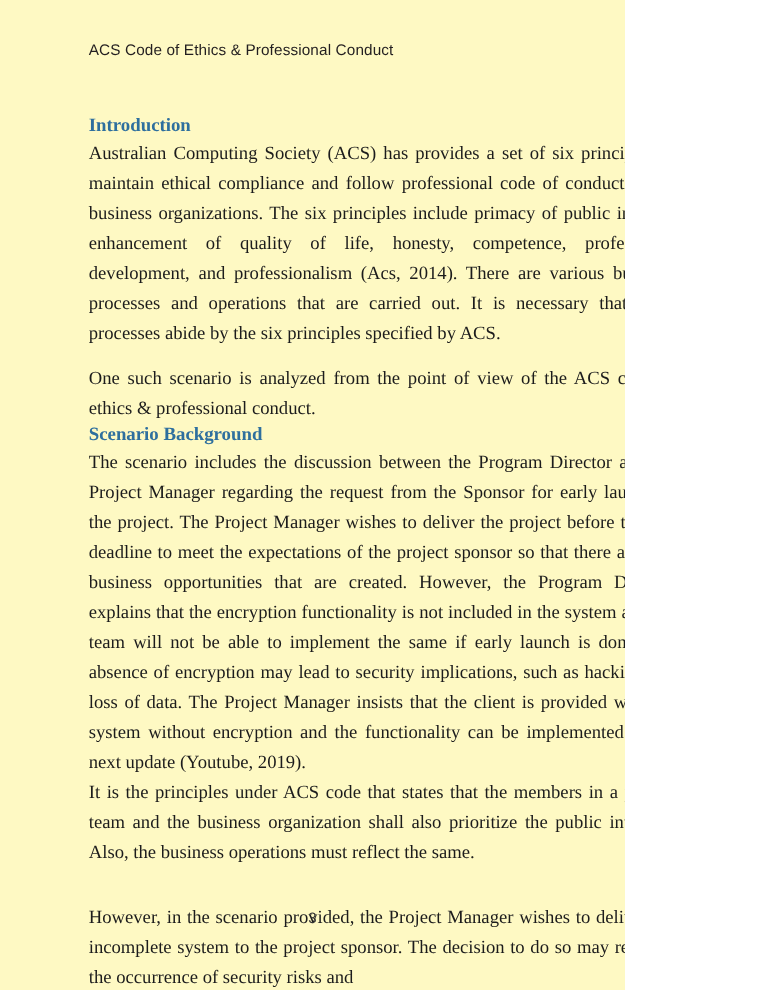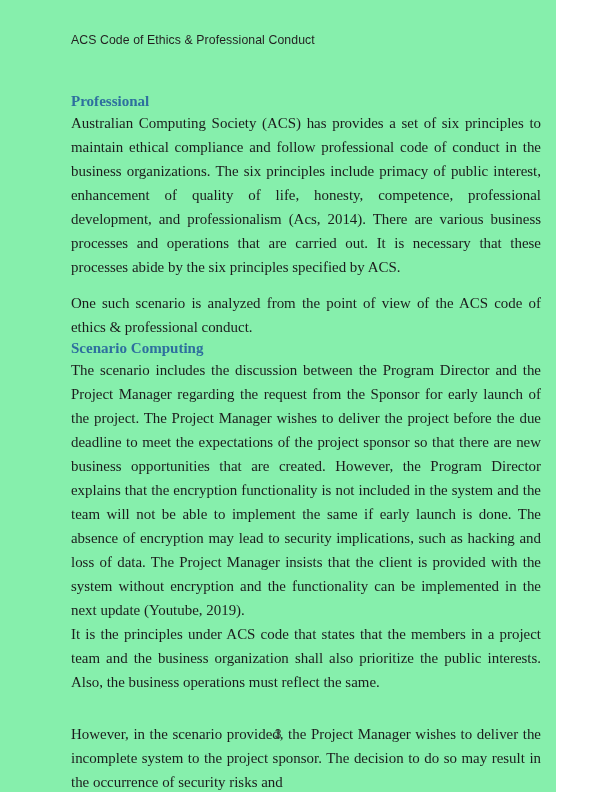--- a/index.html
+++ b/index.html
@@ -2,23 +2,23 @@
 <html><head>
 <meta charset="utf-8">
 <style>
   html, body {
     margin: 0;
     padding: 0;
     background: #ffffff;
   }
   .page {
     position: relative;
-    width: 556px;
+    width: 500px;
     height: 792px;
-    background: #86efac;
+    background: #fef9c3;
     overflow: hidden;
     box-sizing: border-box;
     text-decoration: underline;
   }
   .running-header {
     position: absolute;
     left: 71px;
     top: 33px;
     font-family: "Liberation Sans", sans-serif;
     font-size: 9.2pt;
@@ -75,27 +75,27 @@
 </style>
 </head>
 <body>
 
 <div class="page">
 
   <div class="running-header">ACS Code of Ethics &amp; Professional Conduct</div>
 
   <div class="content">
 
-    <h2 class="doc-h2 h-intro">Professional</h2>
+    <h2 class="doc-h2 h-intro">Introduction</h2>
 
     <p class="body">Australian Computing Society (ACS) has provides a set of six principles to maintain ethical compliance and follow professional code of conduct in the business organizations. The six principles include primacy of public interest, enhancement of quality of life, honesty, competence, professional development, and professionalism (Acs, 2014). There are various business processes and operations that are carried out. It is necessary that these processes abide by the six principles specified by ACS.</p>
 
     <p class="body last">One such scenario is analyzed from the point of view of the ACS code of ethics &amp; professional conduct.</p>
 
-    <h2 class="doc-h2 h-scenario">Scenario Computing</h2>
+    <h2 class="doc-h2 h-scenario">Scenario Background</h2>
 
     <p class="body last">The scenario includes the discussion between the Program Director and the Project Manager regarding the request from the Sponsor for early launch of the project. The Project Manager wishes to deliver the project before the due deadline to meet the expectations of the project sponsor so that there are new business opportunities that are created. However, the Program Director explains that the encryption functionality is not included in the system and the team will not be able to implement the same if early launch is done. The absence of encryption may lead to security implications, such as hacking and loss of data. The Project Manager insists that the client is provided with the system without encryption and the functionality can be implemented in the next update (Youtube, 2019).</p>
 
 
 
     <p class="body tight">It is the principles under ACS code that states that the members in a project team and the business organization shall also prioritize the public interests. Also, the business operations must reflect the same.</p>
 
     <p class="body last">However, in the scenario provided, the Project Manager wishes to deliver the incomplete system to the project sponsor. The decision to do so may result in the occurrence of security risks and</p>
 
   </div>

